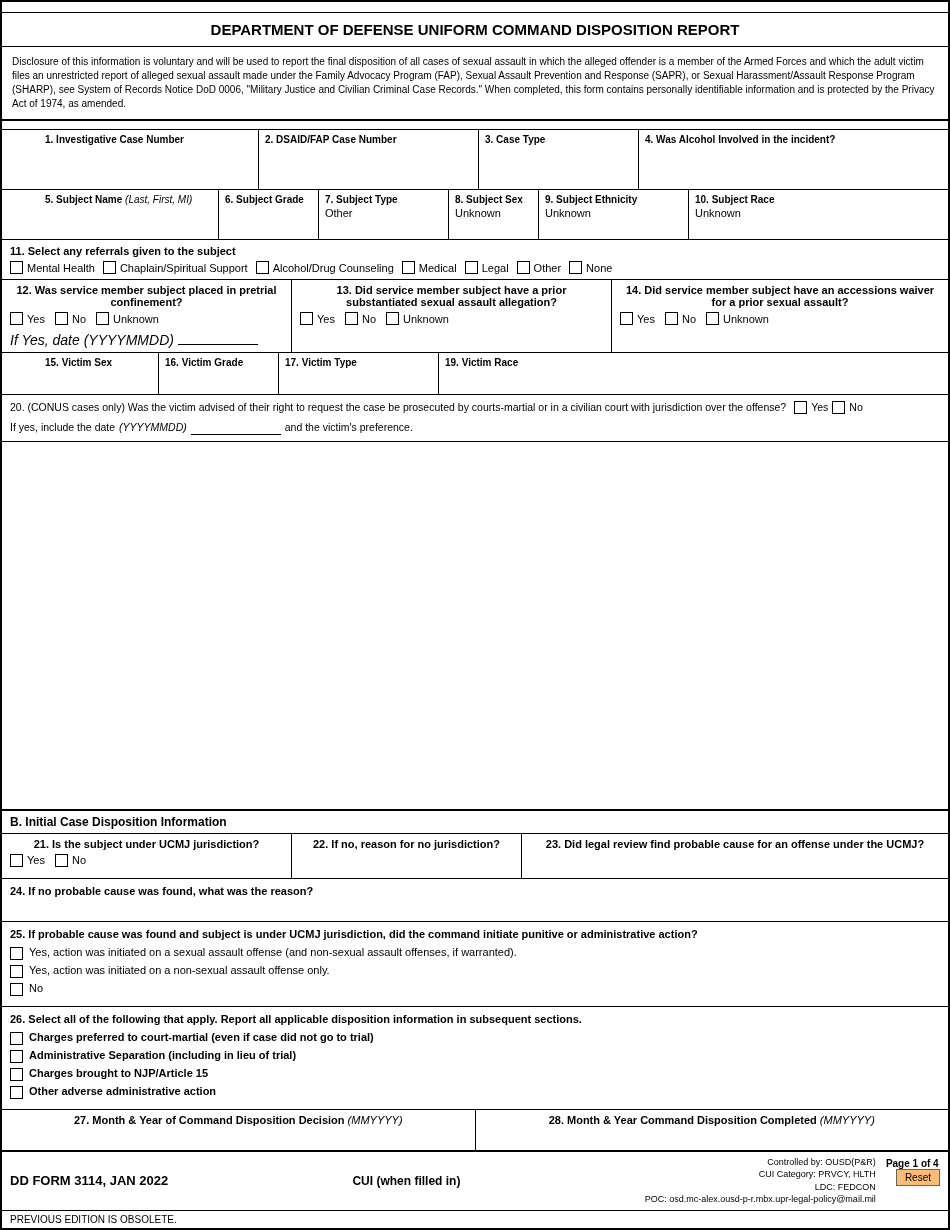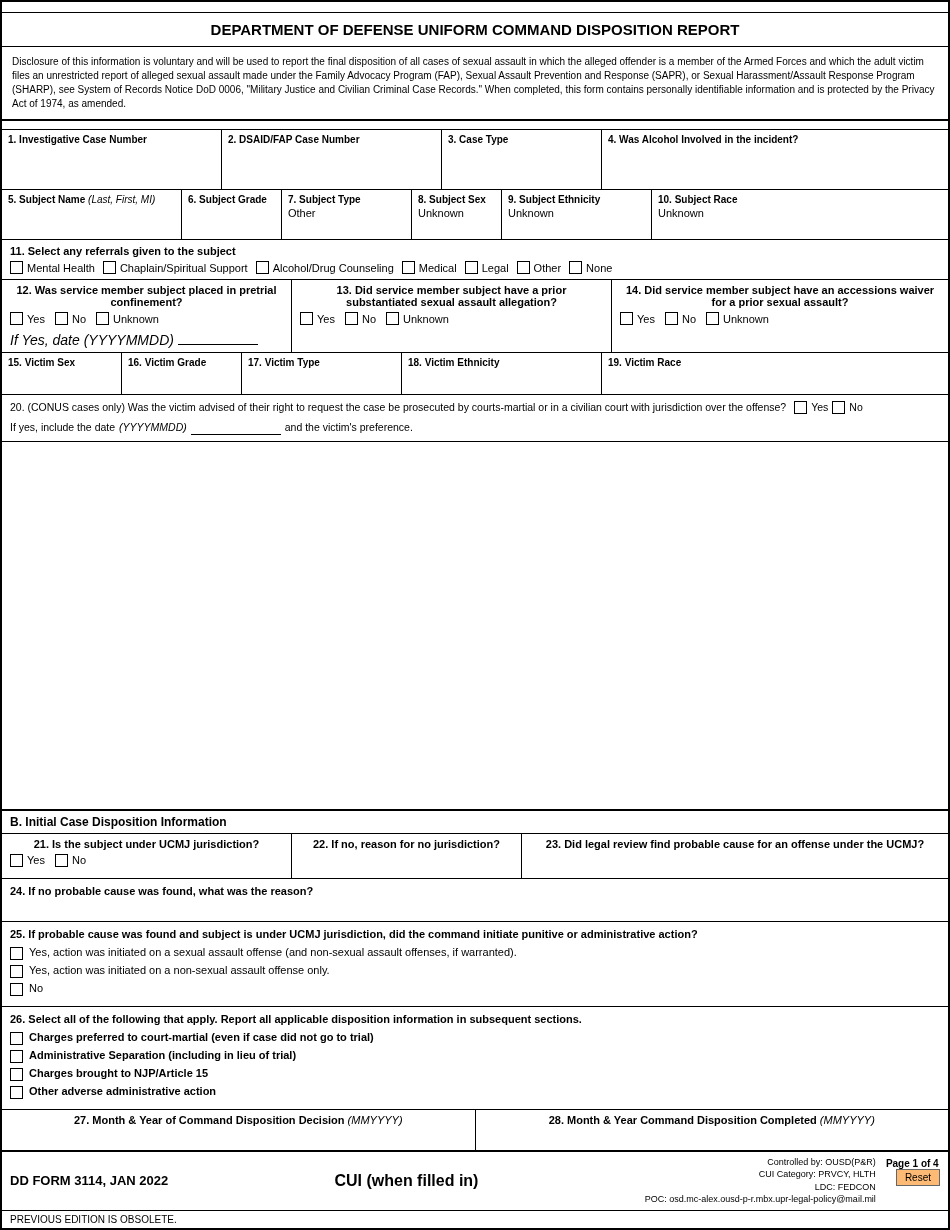--- a/index.html
+++ b/index.html
@@ -41,20 +41,21 @@
     .section-header {
       padding: 4px 8px;
       font-weight: bold;
       font-size: 12px;
       border-bottom: 1px solid #000;
       background: #fff;
     }
     .row-cells {
       display: flex;
       border-bottom: 1px solid #000;
+      padding-left: 37px;
     }
     .cell {
       border-right: 1px solid #000;
       padding: 4px 6px;
       display: flex;
       flex-direction: column;
     }
     .cell:last-child {
       border-right: none;
     }
@@ -155,21 +156,21 @@
     }
     .footer-left {
       font-weight: bold;
       font-size: 13px;
       flex: 0 0 auto;
     }
     .footer-center {
       flex: 1;
       text-align: center;
       font-weight: bold;
-      font-size: 16px;
+      font-size: 12px;
     }
     .footer-right {
       flex: 0 0 auto;
       text-align: right;
       font-size: 9px;
       line-height: 1.4;
     }
     .footer-sub {
       border-top: 1px solid #000;
       padding: 3px 8px;
@@ -458,28 +459,20 @@
       </div>
     </div>
     <div class="cell" style="flex: 0 0 160px;">
       <div class="cell-label">
         <span>17. Victim Type</span>
       </div>
       <div class="cell-value" style="min-height: 20px;">
         <input type="text" style="width: 100%; border: none; outline: none; font-size: 11px;">
       </div>
     </div>
-    <div class="cell" style="flex: 0 0 200px;">
-      <div class="cell-label">
-        <span>18. Victim Ethnicity</span>
-      </div>
-      <div class="cell-value" style="min-height: 20px;">
-        <input type="text" style="width: 100%; border: none; outline: none; font-size: 11px;">
-      </div>
-    </div>
     <div class="cell" style="flex: 1;">
       <div class="cell-label">
         <span>19. Victim Race</span>
       </div>
       <div class="cell-value" style="min-height: 20px;">
         <input type="text" style="width: 100%; border: none; outline: none; font-size: 11px;">
       </div>
     </div>
   </div>
 

